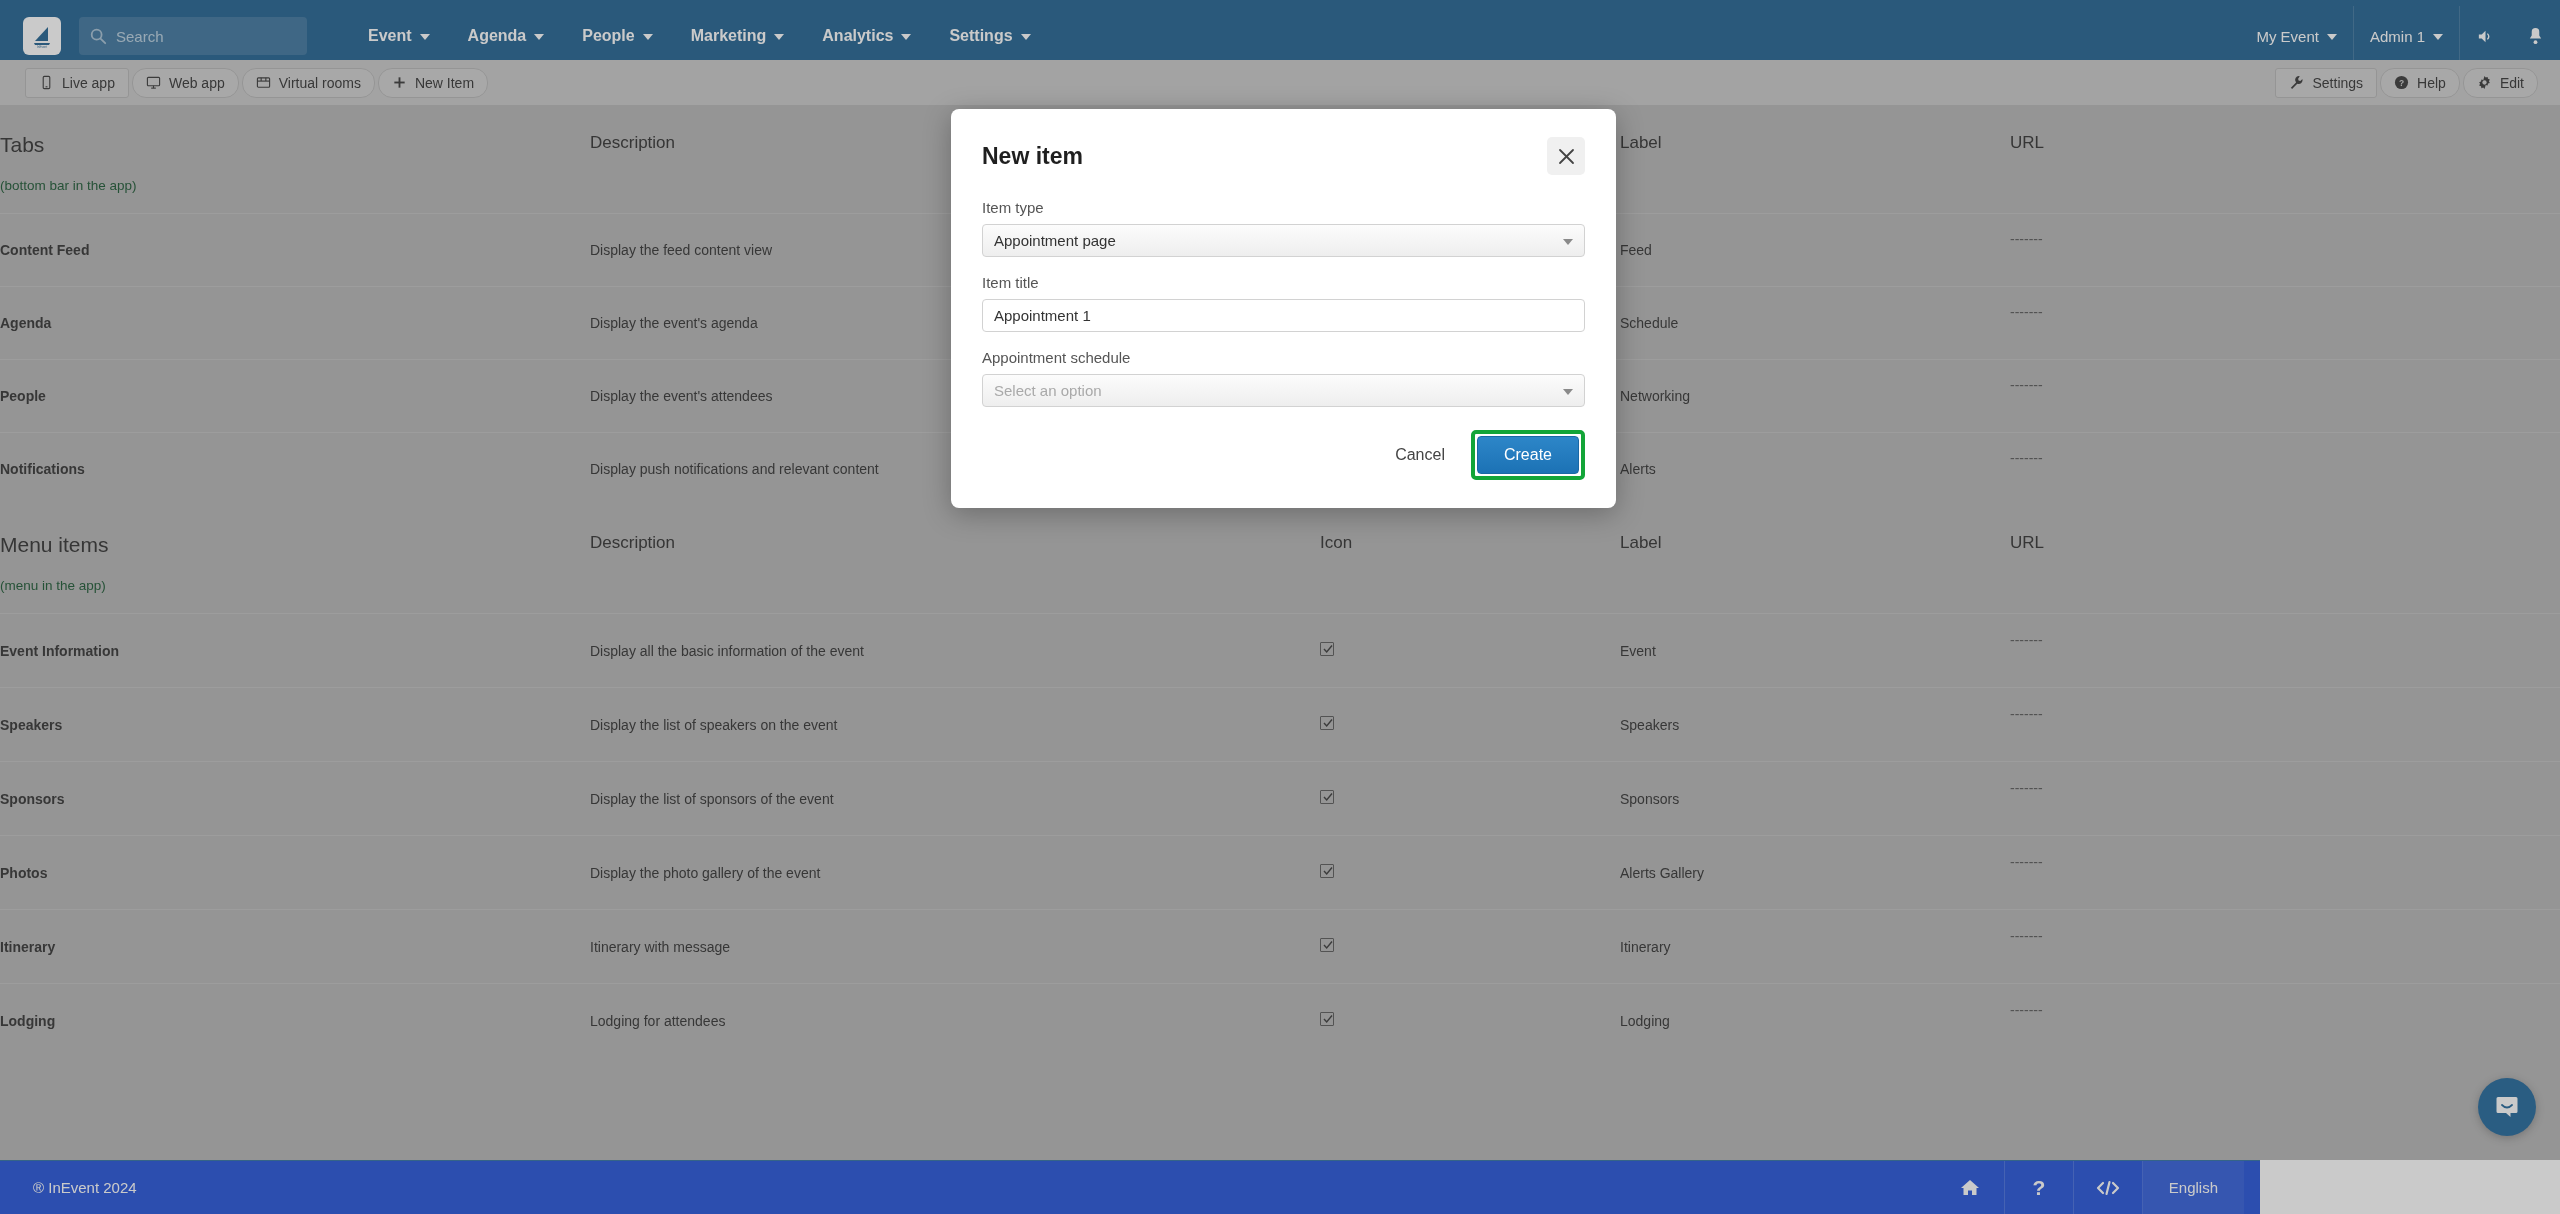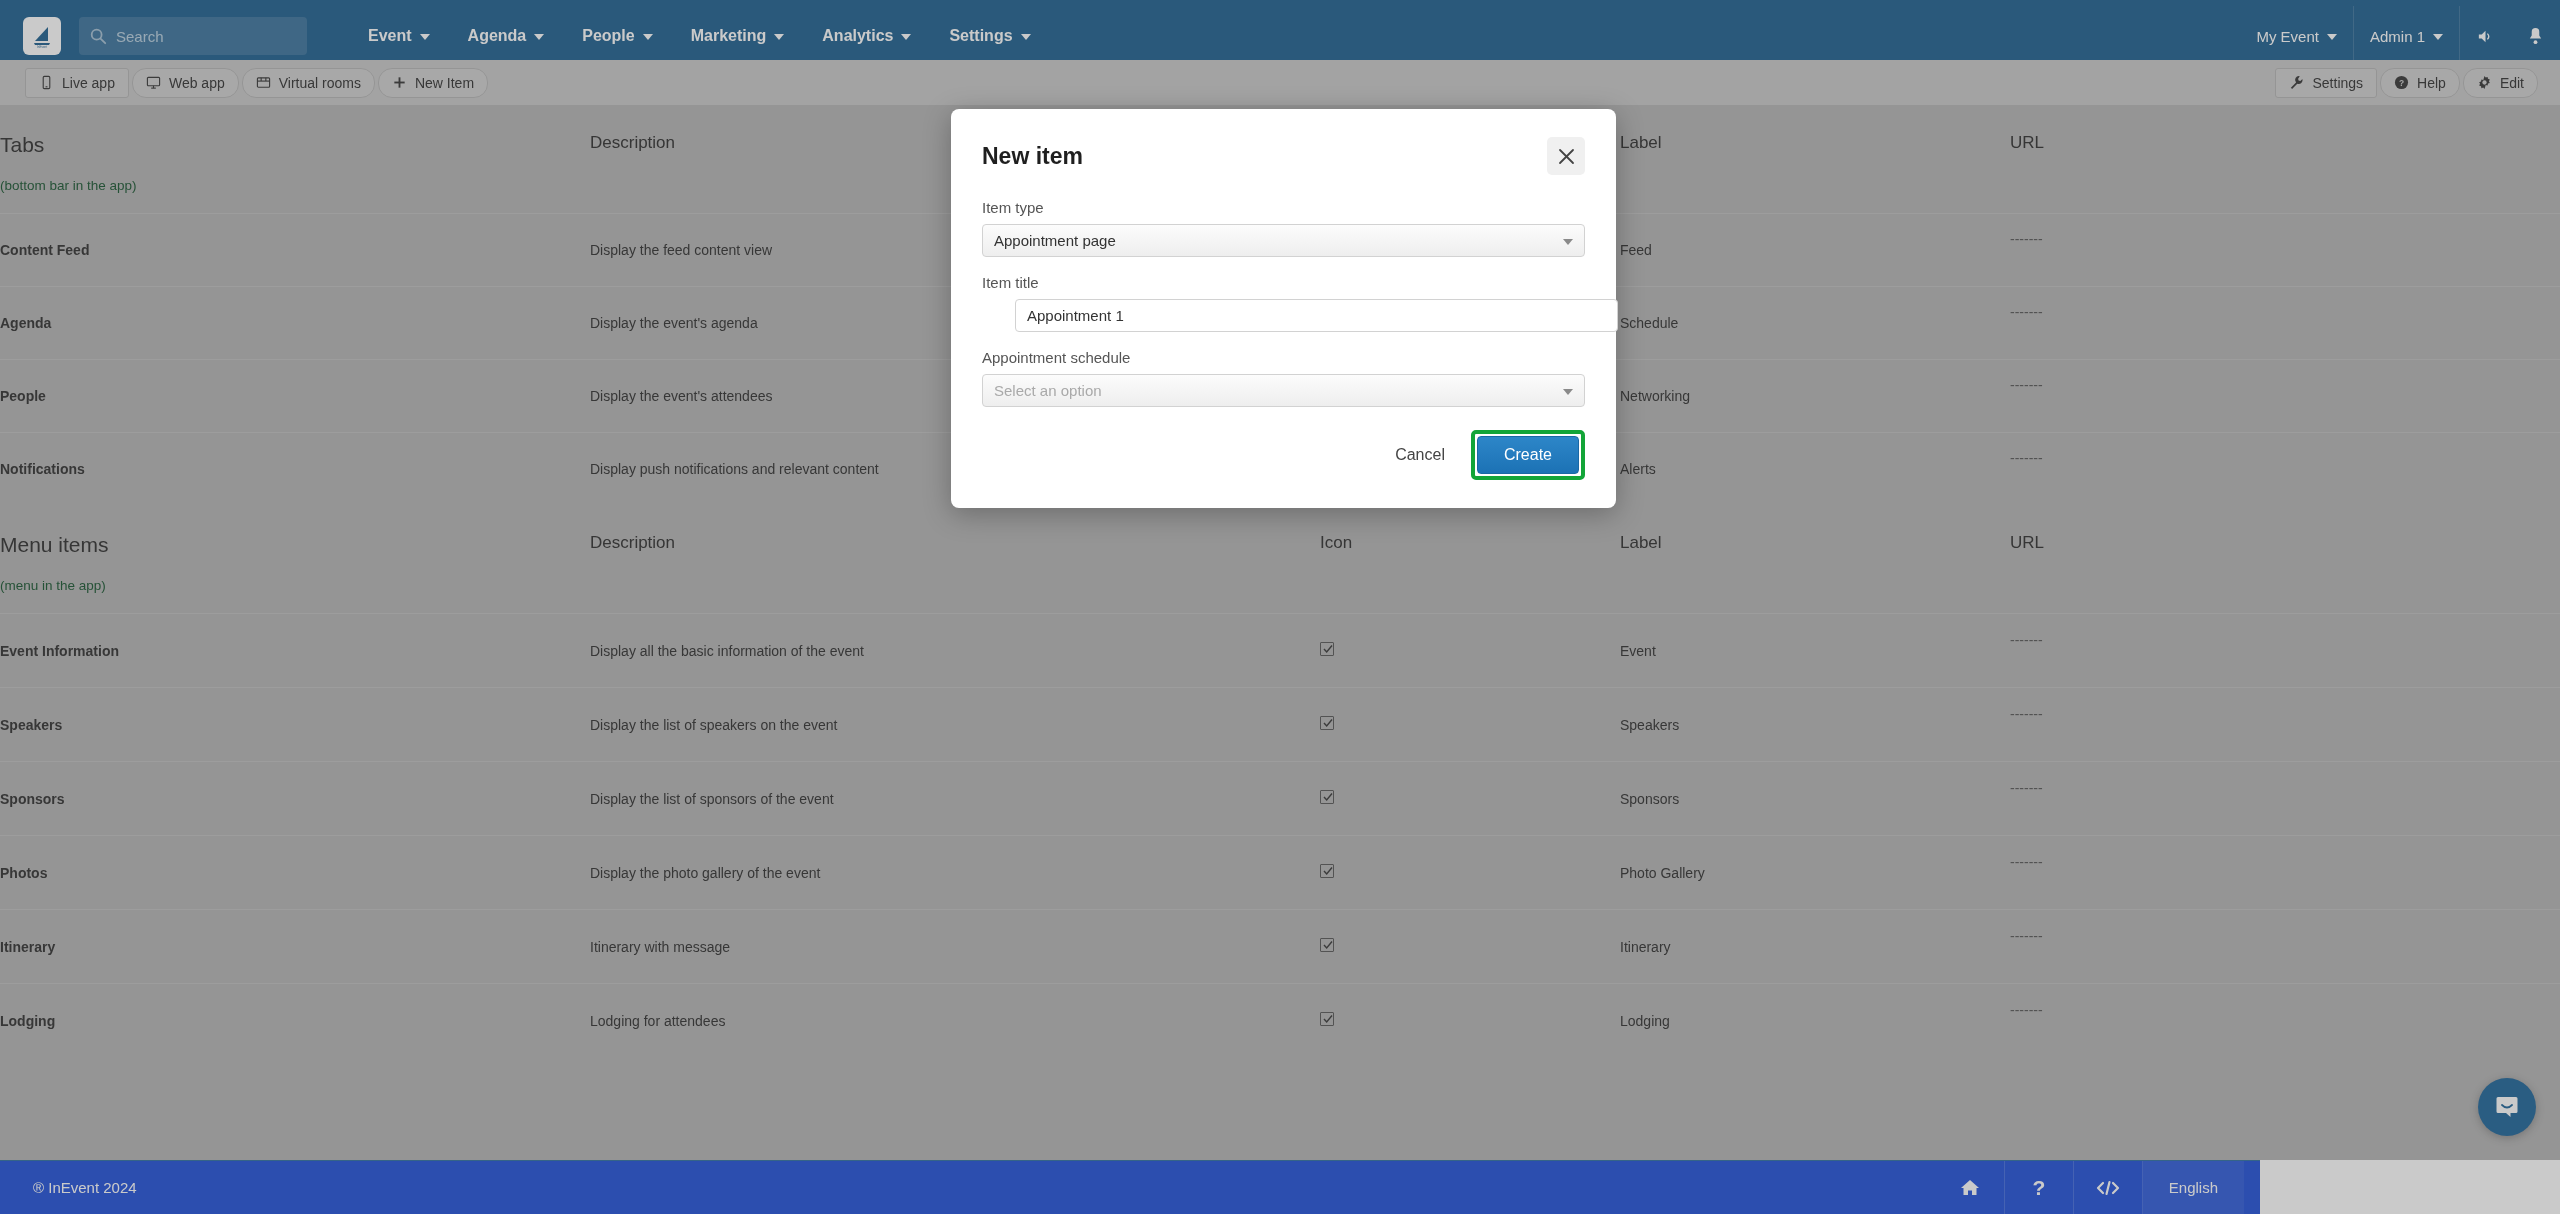--- a/index.html
+++ b/index.html
@@ -161,21 +161,20 @@
   .sel .arw {
     position: absolute; right: 11px; top: 50%;
     width: 0; height: 0; margin-top: -2px;
     border-left: 5px solid transparent; border-right: 5px solid transparent;
     border-top: 6px solid #8a8a8a;
   }
   .txt {
     width: 100%; height: 33px; border: 1px solid #d2d2d2; border-radius: 4px;
     background: #fff; padding: 0 11px; font-size: 15px; color: #333;
     font-family: "Liberation Sans", sans-serif;
-    margin-left: 33px;
   }
   .modal-foot {
     display: flex; align-items: center; justify-content: flex-end;
     margin-top: 23px; gap: 8px;
   }
   .btn-cancel {
     font-size: 16px; color: #444; padding: 9px 18px; cursor: pointer;
     background: none; border: none; font-family: "Liberation Sans", sans-serif;
   }
   .create-wrap {
@@ -431,21 +430,21 @@
           <td><span class="dashes">-------</span></td>
         </tr>
         <tr>
           <td class="pad-l">Photos</td>
           <td>Display the photo gallery of the event</td>
           <td class="cell-icon">
             <span class="chk"><svg width="12" height="12" viewBox="0 0 12 12" fill="none" stroke="#333" stroke-width="1.4">
                   <polyline points="2,6 4.7,9 10,2.5"></polyline>
                 </svg></span>
           </td>
-          <td>Photo Gallery</td>
+          <td>Alerts Gallery</td>
           <td><span class="dashes">-------</span></td>
         </tr>
         <tr>
           <td class="pad-l">Itinerary</td>
           <td>Itinerary with message</td>
           <td class="cell-icon">
             <span class="chk"><svg width="12" height="12" viewBox="0 0 12 12" fill="none" stroke="#333" stroke-width="1.4">
                   <polyline points="2,6 4.7,9 10,2.5"></polyline>
                 </svg></span>
           </td>

